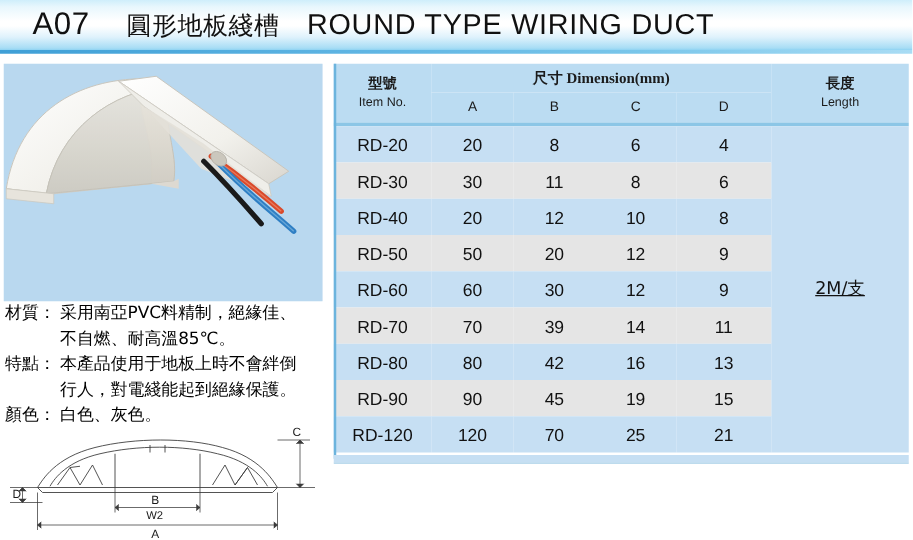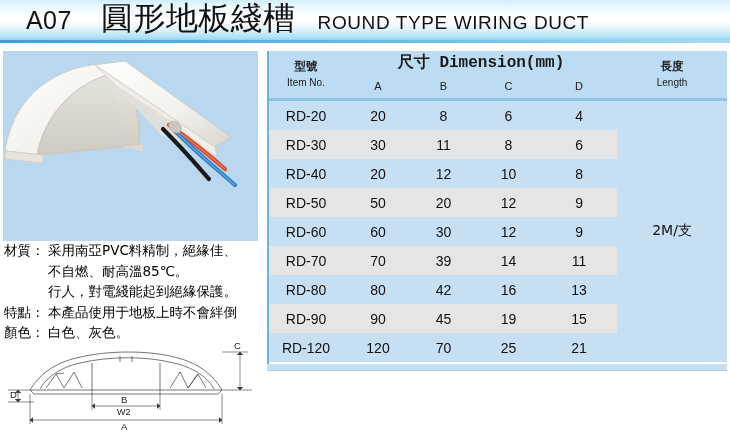--- a/index.html
+++ b/index.html
@@ -40,22 +40,22 @@
   .title-text {
     padding-left: 26px;
     font-size: 25px;
     line-height: 40px;
     letter-spacing: 0.4px;
     color: #111111;
     white-space: nowrap;
     font-family: "Liberation Sans", "DejaVu Sans", sans-serif;
   }
   .title-code { font-size: 25px; }
-  .title-cn { font-size: 32px; font-family: Liberation Serif, serif; }
-  .title-en { font-size: 19px; letter-spacing: 0.6px; }
+  .title-cn { font-size: 20px; font-family: Liberation Serif, serif; }
+  .title-en { font-size: 23px; letter-spacing: 0.6px; }
 
   
   #photo {
     position: absolute;
     left: 3px; top: 51px;
     width: 255px; height: 190px;
     background: #b9d8ef;
     overflow: hidden;
   }
   #photo svg { display: block; }
@@ -139,24 +139,24 @@
     font-weight: normal;
   }
   .th-dim-group {
     height: 23px;
     display: flex;
     align-items: center;
     justify-content: center;
     background: #bbdcf2;
   }
   .th-dim-group .dim-text {
-    font-size: 16px;
+    font-size: 12px;
     font-weight: bold;
     color: #1b1b1b;
-    font-family: Liberation Mono, monospace;
+    font-family: Liberation Serif, serif;
   }
   .th-sub {
     height: 24px;
     background: #bbdcf2;
     font-size: 11px;
     font-weight: normal;
     color: #1b1b1b;
     text-align: center;
     vertical-align: middle;
     padding: 0;
@@ -264,26 +264,26 @@
     <div class="spec-line">
       <span class="spec-label">材質：</span>
       <span class="spec-body">采用南亞PVC料精制，絕緣佳、</span>
     </div>
     <div class="spec-line">
       <span class="spec-indent"></span>
       <span class="spec-body">不自燃、耐高溫85℃。</span>
     </div>
 
     <div class="spec-line">
+      <span class="spec-label">特點：</span>
+      <span class="spec-body">本產品使用于地板上時不會絆倒</span>
+    </div>
+    <div class="spec-line">
       <span class="spec-indent"></span>
       <span class="spec-body">行人，對電綫能起到絕緣保護。</span>
-    </div>
-    <div class="spec-line">
-      <span class="spec-label">特點：</span>
-      <span class="spec-body">本產品使用于地板上時不會絆倒</span>
     </div>
 
     <div class="spec-line">
       <span class="spec-label">顏色：</span>
       <span class="spec-body">白色、灰色。</span>
     </div>
   </div>
 
   <div id="diagram">
     <svg width="266" height="92" viewBox="0 0 266 92">
@@ -393,21 +393,21 @@
         </tr>
       </thead>
 
       <tbody id="table-body">
           <tr class="blue">
             <td class="item-cell">RD-20</td>
             <td>20</td>
             <td>8</td>
             <td>6</td>
             <td>4</td>
-            <td class="len-cell" rowspan="9" style="vertical-align: middle; padding-top: 0px;">2M/支</td>
+            <td class="len-cell" rowspan="9" style="vertical-align: middle; padding-top: 0px; text-decoration: underline;">2M/支</td>
           </tr>
           <tr class="white">
             <td class="item-cell">RD-30</td>
             <td>30</td>
             <td>11</td>
             <td>8</td>
             <td>6</td>
           </tr>
           <tr class="blue">
             <td class="item-cell">RD-40</td>

